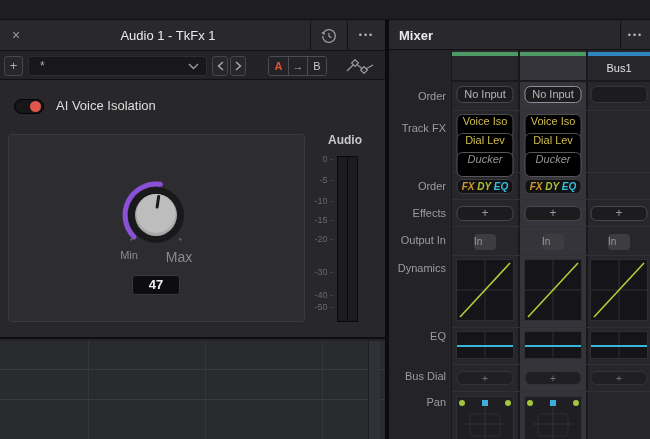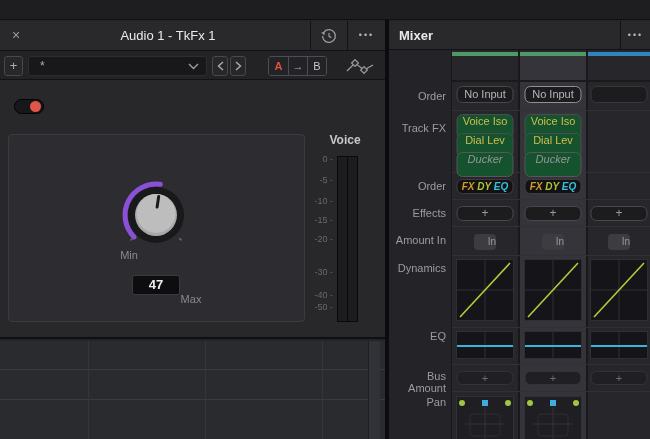--- a/index.html
+++ b/index.html
@@ -44,21 +44,21 @@
 
   #lbody { left:0; top:80px; width:385px; height:259px; background:#28282b; border-bottom:2px solid #0f0f11; }
   #toggle { left:14px; top:19px; width:30px; height:15px; border-radius:8px; background:#17171a; border:1px solid #020203; }
   #toggle-dot { position:absolute; right:2px; top:1px; width:11px; height:11px; border-radius:50%; background:#e0564a; }
   #toggle-label { left:56px; top:18px; font-size:13px; color:#dededf; }
 
   #plugin-panel { left:8px; top:54px; width:297px; height:188px; background:#2d2d31; border:1px solid #3b3b3f; border-radius:4px; }
   #amount-label { left:97px; top:19px; width:100px; text-align:center; font-size:13px; color:#8e8e92; }
   #knob { left:102px; top:35px; }
   #min-label { left:100px; top:114px; width:40px; text-align:center; font-size:11px; color:#8a8a8e; }
-  #max-label { left:162px; top:114px; width:40px; text-align:center; font-size:11px; color:#8a8a8e;margin-top:44px; }
+  #max-label { left:150px; top:114px; width:40px; text-align:center; font-size:14px; color:#8a8a8e; }
   #value-box { left:123px; top:140px; width:48px; height:20px; background:#0d0d0f; border:1px solid #3a3a3e; border-radius:3px; line-height:18px; text-align:center; font-size:13px; font-weight:bold; color:#ecfcec; color:#ececee; }
 
   #output-label { left:316px; top:53px; width:58px; text-align:center; font-size:12px; font-weight:bold; color:#c8c8cb; }
   .tick { left:299px; width:34px; text-align:right; font-size:9px; color:#68686d; }
   .tick::after { content:" -"; color:#5a5a5f; }
   #meter { left:337px; top:76px; width:21px; height:166px; background:#1c1c1f; border:1px solid #09090b; }
   #meter-mid { position:absolute; left:9px; top:0; width:1px; height:100%; background:#09090b; }
 
   
   #timeline { left:0; top:341px; width:385px; height:98px; background:#2a2b2f; }
@@ -84,27 +84,27 @@
   #headerline { position:absolute; left:0; top:30px; width:198px; height:2px; background:#1a1a1d; }
   #a2-highlight { position:absolute; left:68px; top:2px; width:66px; height:387px; background:rgba(150,150,162,0.13); }
 
   .chan { position:absolute; top:0; height:389px; }
   .colorbar { position:absolute; top:2px; left:0; width:100%; height:4px; }
   .chan-name { position:absolute; top:6px; left:0; width:100%; height:24px; line-height:24px; text-align:center; font-size:11px; color:#e2e2e4; }
   .cellbtn { position:absolute; left:50%; transform:translateX(-50%); width:57px; background:#1c1c1f; border:1px solid #48484d; border-radius:6px; text-align:center; }
   .input-btn { top:36px; height:17px; line-height:15px; font-size:11px; color:#b6b6ba; }
   .input-btn.hl { border-color:#90909a; }
   .input-btn.empty { border-color:#38383c; }
-  .fxbtn { height:25px; line-height:13px; font-size:11px; color:#d2bd4e; background:#14532d; border:1px solid #4c4c51; }
+  .fxbtn { height:25px; line-height:13px; font-size:11px; color:#d2bd4e; background:#000000; border:1px solid #4c4c51; }
   .fx1 { top:64px; } .fx2 { top:83px; } .fx3 { top:102px; }
   .ducker { color:#96969a; font-style:italic; border-color:#56565b; }
   .order-btn { top:129px; height:15px; line-height:13px; background:#121215; border:1px solid #3c3c41; font-size:10px; font-weight:bold; font-style:italic; letter-spacing:0; }
   .ofx { color:#d29a28; } .ody { color:#b2c233; } .oeq { color:#35bedd; }
   .fxplus-btn { top:156px; height:15px; line-height:13px; font-size:12px; color:#9a9a9e; }
-  .in-btn { position:absolute; left:50%; transform:translateX(-50%); top:184px; width:22px; height:16px; line-height:16px; background:#3c3c41; border-radius:4px; text-align:right; font-size:10px; color:#97979c; }
+  .in-btn { position:absolute; left:50%; transform:translateX(-50%); top:184px; width:22px; height:16px; line-height:16px; background:#3c3c41; border-radius:4px; text-align:left; font-size:10px; color:#97979c; }
   .graph { position:absolute; left:50%; transform:translateX(-50%); background:#151519; border:1px solid #2e2e33; }
   .dyn-graph { top:209px; width:58px; height:62px; }
   .eq-graph { top:281px; width:58px; height:28px; }
   .bus-btn { top:321px; height:14px; line-height:12px; font-size:11px; color:#6e6e73; background:#202024; border:1px solid #333338; }
   .pan-graph { top:346px; width:58px; height:43px; background:#1e1e23; border:1px solid #30303a; border-bottom:none; }
 </style>
 </head>
 <body>
 
 <div id="stage">
@@ -159,39 +159,40 @@
         <rect x="7.6" y="2.6" width="4.8" height="4.8" transform="rotate(45 10 5)" fill="#29292c" stroke="#9a9a9e" stroke-width="1.2"></rect>
         <rect x="16.6" y="9.6" width="4.8" height="4.8" transform="rotate(45 19 12)" fill="#29292c" stroke="#9a9a9e" stroke-width="1.2"></rect>
       </svg>
     </div>
   </div>
 
   <div class="abs" id="lbody">
     <div class="abs" id="toggle">
       <div id="toggle-dot"></div>
     </div>
+    <div class="abs" id="toggle-label">AI Voice Isolation</div>
 
     <div class="abs" id="plugin-panel">
       <div class="abs" id="knob">
         <svg width="90" height="90" viewBox="0 0 90 90">
           <path d="M 23.1 66.9 A 31 31 0 0 1 49.3 14.3" fill="none" stroke="#8a50d8" stroke-width="5" stroke-linecap="round"></path>
           <circle cx="45" cy="45" r="28" fill="#19191b"></circle>
           <circle cx="45" cy="45" r="21" fill="#a8a8a8"></circle>
           <circle cx="45" cy="43.5" r="19.5" fill="#bdbdbd"></circle>
           <line x1="46.1" y1="37.1" x2="47.7" y2="26.4" stroke="#19191b" stroke-width="3" stroke-linecap="round"></line>
           <line x1="21.7" y1="68.3" x2="19.5" y2="70.4" stroke="#6a6a6e" stroke-width="1.5"></line>
           <line x1="68.3" y1="68.3" x2="70.4" y2="70.4" stroke="#6a6a6e" stroke-width="1.5"></line>
         </svg>
       </div>
       <div class="abs" id="min-label">Min</div>
       <div class="abs" id="max-label">Max</div>
       <div class="abs" id="value-box">47</div>
     </div>
 
-    <div class="abs" id="output-label">Voice</div>
+    <div class="abs" id="output-label">Audio</div>
     <div class="abs tick" style="top:74px">0</div>
     <div class="abs tick" style="top:95px">-5</div>
     <div class="abs tick" style="top:116px">-10</div>
     <div class="abs tick" style="top:135px">-15</div>
     <div class="abs tick" style="top:154px">-20</div>
     <div class="abs tick" style="top:187px">-30</div>
     <div class="abs tick" style="top:210px">-40</div>
     <div class="abs tick" style="top:222px">-50</div>
     <div class="abs" id="meter">
       <div id="meter-mid"></div>
@@ -213,24 +214,24 @@
     <div class="abs" id="mheader-title">Mixer</div>
     <div class="abs vdiv" id="mheader-div"></div>
     <div class="abs" id="mmenu-dots">•••</div>
   </div>
 
   <div class="abs" id="mbody">
     <div class="abs rowlabel" style="top:40px">Order</div>
     <div class="abs rowlabel" style="top:72px">Track FX</div>
     <div class="abs rowlabel" style="top:130px">Order</div>
     <div class="abs rowlabel" style="top:157px">Effects</div>
-    <div class="abs rowlabel" style="top:184px">Amount In</div>
+    <div class="abs rowlabel" style="top:184px">Output In</div>
     <div class="abs rowlabel" style="top:212px">Dynamics</div>
     <div class="abs rowlabel" style="top:280px">EQ</div>
-    <div class="abs rowlabel" style="top:320px">Bus Amount</div>
+    <div class="abs rowlabel" style="top:320px">Bus Dial</div>
     <div class="abs rowlabel" style="top:346px">Pan</div>
 
     <div id="chanarea">
       <div id="chan-vline"></div>
       <div id="a2-highlight"></div>
       <div class="colgap" style="left:66px"></div>
       <div class="colgap" style="left:134px"></div>
       <div id="headerline"></div>
       <div class="rowsep" style="top:60px"></div>
       <div class="rowsep" style="top:122px"></div>
@@ -314,20 +315,21 @@
               <rect x="13" y="17" width="30" height="22" rx="3" fill="none" stroke="#2d2d34"></rect>
               <circle cx="5" cy="6" r="3" fill="#a2c63e"></circle>
               <rect x="25" y="3" width="6" height="6" fill="#3eaede"></rect>
               <circle cx="51" cy="6" r="3" fill="#a2c63e"></circle>
             </svg>
         </div>
       </div>
 
       <div class="chan" style="left:136px;width:62px">
         <div class="colorbar" style="background:#2f85bd"></div>
+        <div class="chan-name">Bus1</div>
         <div class="cellbtn input-btn empty"></div>
         <div class="cellbtn fxplus-btn">+</div>
         <div class="in-btn">In</div>
         <div class="graph dyn-graph">
           <svg width="56" height="60" viewBox="0 0 56 60">
               <line x1="28" y1="0" x2="28" y2="60" stroke="#2f2f35"></line>
               <line x1="0" y1="30" x2="56" y2="30" stroke="#2f2f35"></line>
               <line x1="3" y1="57" x2="53" y2="3" stroke="#b6ca3a" stroke-width="1.6"></line>
             </svg>
         </div>

